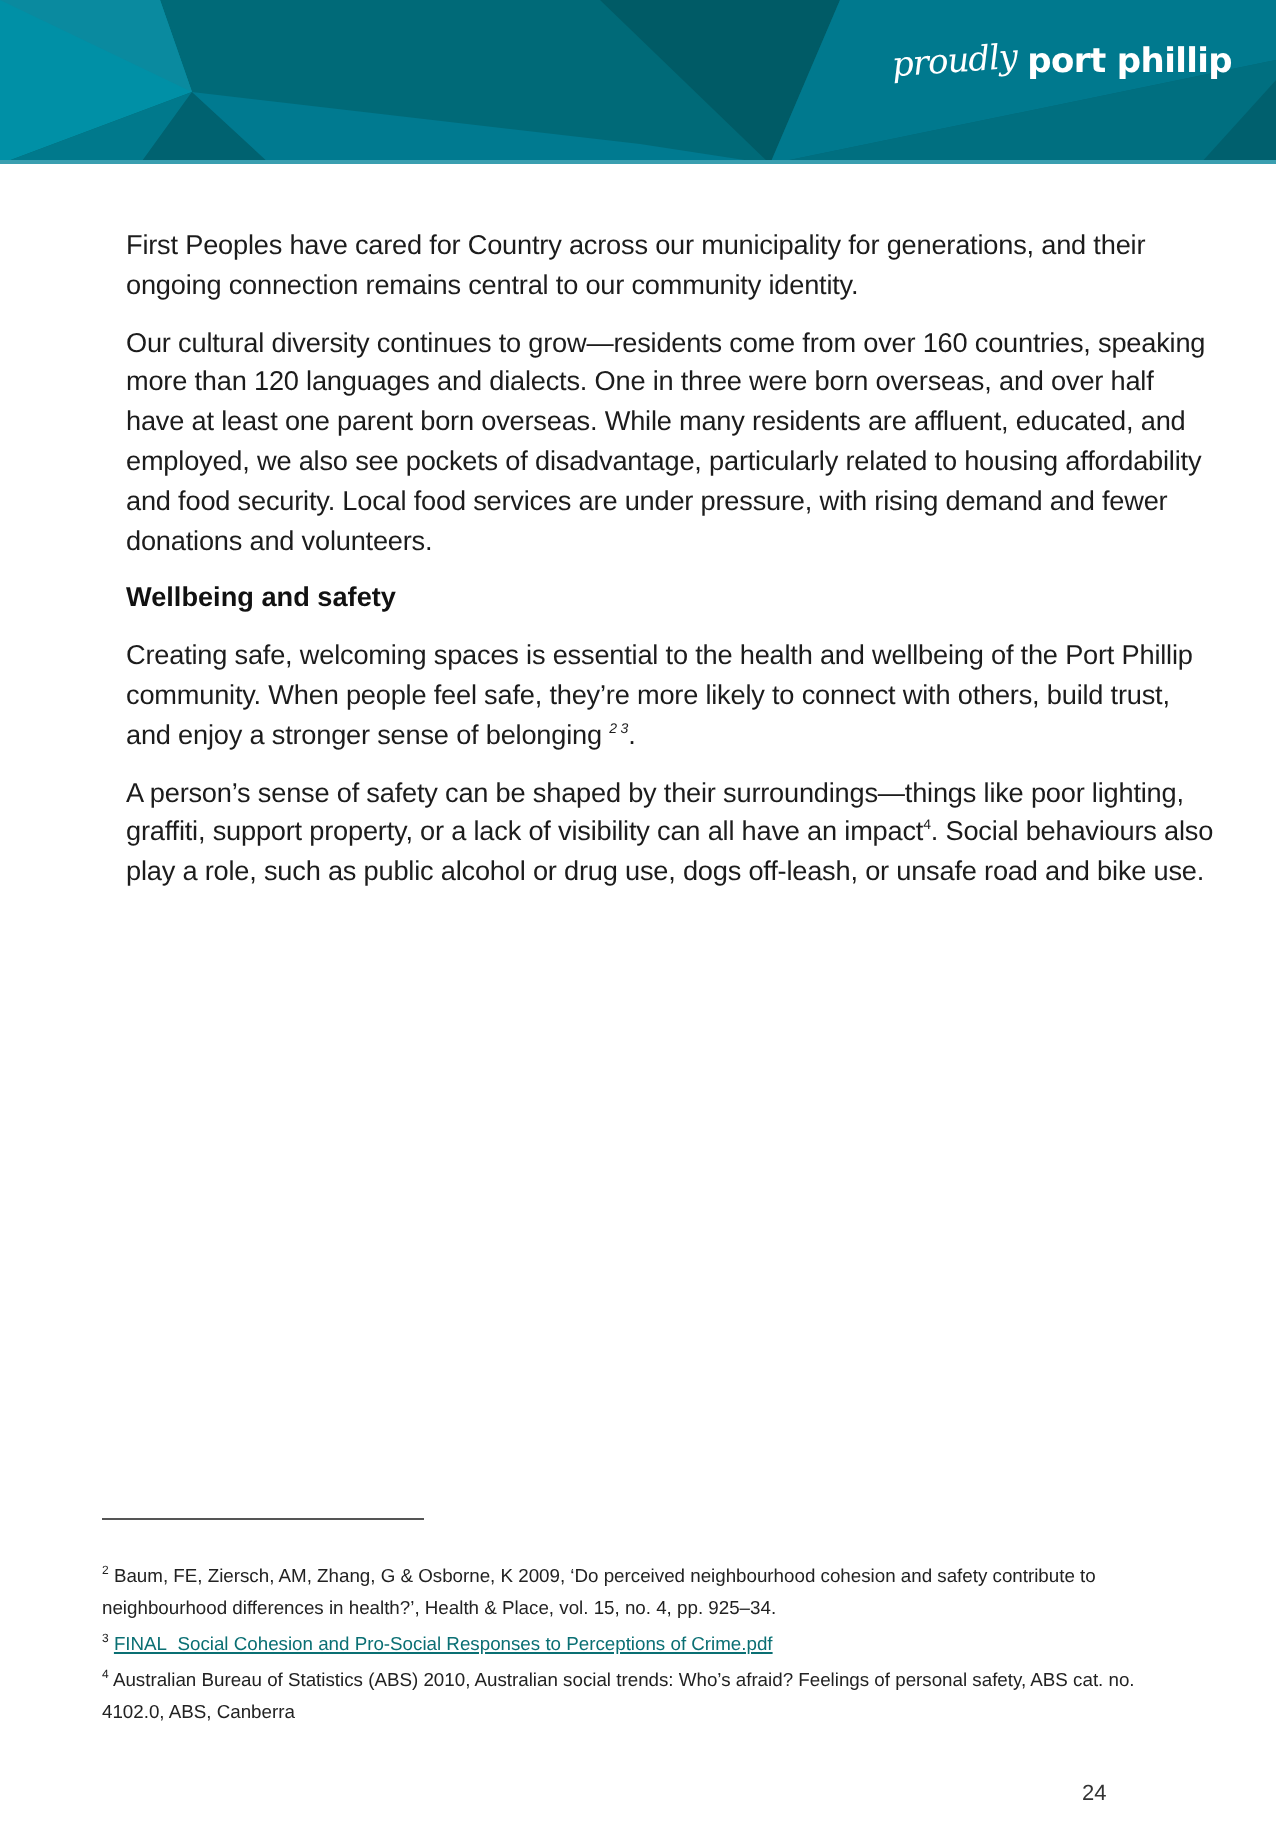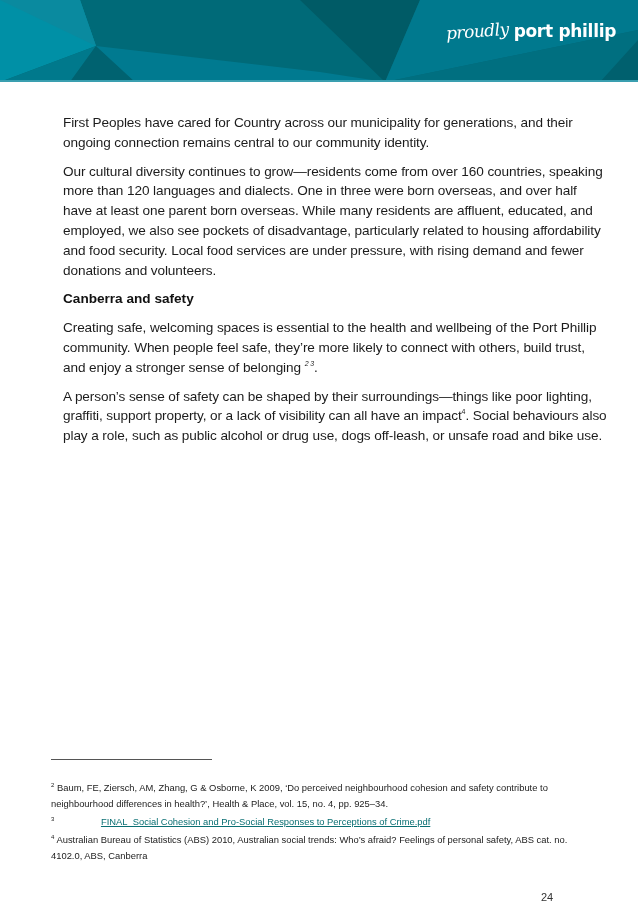--- a/index.html
+++ b/index.html
@@ -10,21 +10,21 @@
   .logo { position: absolute; left: 446px; top: 21px; height: 30px; display: flex; align-items: baseline; color: #ffffff; white-space: nowrap; }
   .logo .script { font-family: "DejaVu Serif", serif; font-style: italic; font-size: 17px; letter-spacing: -0.5px; margin-right: 5px; transform: rotate(-4deg); display: inline-block; }
   .logo .brand { font-family: "DejaVu Sans", sans-serif; font-weight: bold; font-size: 17px; letter-spacing: -0.3px; }
   .content { position: absolute; left: 51px; top: 113px; width: 545px; margin-left: 12px; }
   .content p { margin: 0 0 9px 0; font-size: 13.6px; line-height: 19.8px; color: #1c1c1c; letter-spacing: -0.1px; }
   .content h3 { margin: 0 0 9px 0; font-size: 13.6px; line-height: 19.8px; font-weight: bold; color: #111; }
   sup { font-size: 7px; line-height: 0; vertical-align: super; }
   .fn-rule { position: absolute; left: 51px; top: 759px; width: 161px; height: 1px; background: #555; }
   .footnotes { position: absolute; left: 51px; top: 780px; width: 545px; }
   .footnotes .fn { font-size: 9.4px; line-height: 16px; color: #222; margin: 0 0 2px 0; }
-  .footnotes .fn a { color: #0a6f73; text-decoration: underline; margin-left: 44px; }
+  .footnotes .fn a { color: #0a6f73; text-decoration: underline; }
   .footnotes sup { font-size: 6px; }
   .page-num { position: absolute; left: 541px; top: 891px; font-size: 11px; color: #333; }
 </style>
 </head>
 <body>
 
 <div class="header">
   <svg class="bg" width="638" height="82" viewBox="0 0 638 82">
     <rect x="0" y="0" width="638" height="82" fill="#006a78"></rect>
     <polygon points="0,0 80,0 96,46 0,82" fill="#0090a6"></polygon>
@@ -40,21 +40,21 @@
   <div class="underline"></div>
   <div class="logo">
     <span class="script">proudly</span>
     <span class="brand">port phillip</span>
   </div>
 </div>
 
 <div class="content">
   <p>First Peoples have cared for Country across our municipality for generations, and their ongoing connection remains central to our community identity.</p>
   <p>Our cultural diversity continues to grow—residents come from over 160 countries, speaking more than 120 languages and dialects. One in three were born overseas, and over half have at least one parent born overseas. While many residents are affluent, educated, and employed, we also see pockets of disadvantage, particularly related to housing affordability and food security. Local food services are under pressure, with rising demand and fewer donations and volunteers.</p>
-  <h3>Canberra and safety</h3>
+  <h3>Wellbeing and safety</h3>
   <p><span>Creating safe, welcoming spaces is essential to the health and wellbeing of the Port Phillip community. When people feel safe, they’re more likely to connect with others, build trust, and enjoy a stronger sense of belonging </span><sup style="font-style:italic;">2 3</sup><span>.</span></p>
   <p><span>A person’s sense of safety can be shaped by their surroundings—things like poor lighting, graffiti, support property, or a lack of visibility can all have an impact</span><sup>4</sup><span>. Social behaviours also play a role, such as public alcohol or drug use, dogs off-leash, or unsafe road and bike use.</span></p>
 </div>
 
 <div class="fn-rule"></div>
 
 <div class="footnotes">
   <div class="fn"><sup>2</sup> <span>Baum, FE, Ziersch, AM, Zhang, G &amp; Osborne, K 2009, ‘Do perceived neighbourhood cohesion and safety contribute to neighbourhood differences in health?’, Health &amp; Place, vol. 15, no. 4, pp. 925–34.</span></div>
   <div class="fn"><sup>3</sup> <a>FINAL_Social Cohesion and Pro-Social Responses to Perceptions of Crime.pdf</a></div>
   <div class="fn"><sup>4</sup> <span>Australian Bureau of Statistics (ABS) 2010, Australian social trends: Who’s afraid? Feelings of personal safety, ABS cat. no. 4102.0, ABS, Canberra</span></div>

